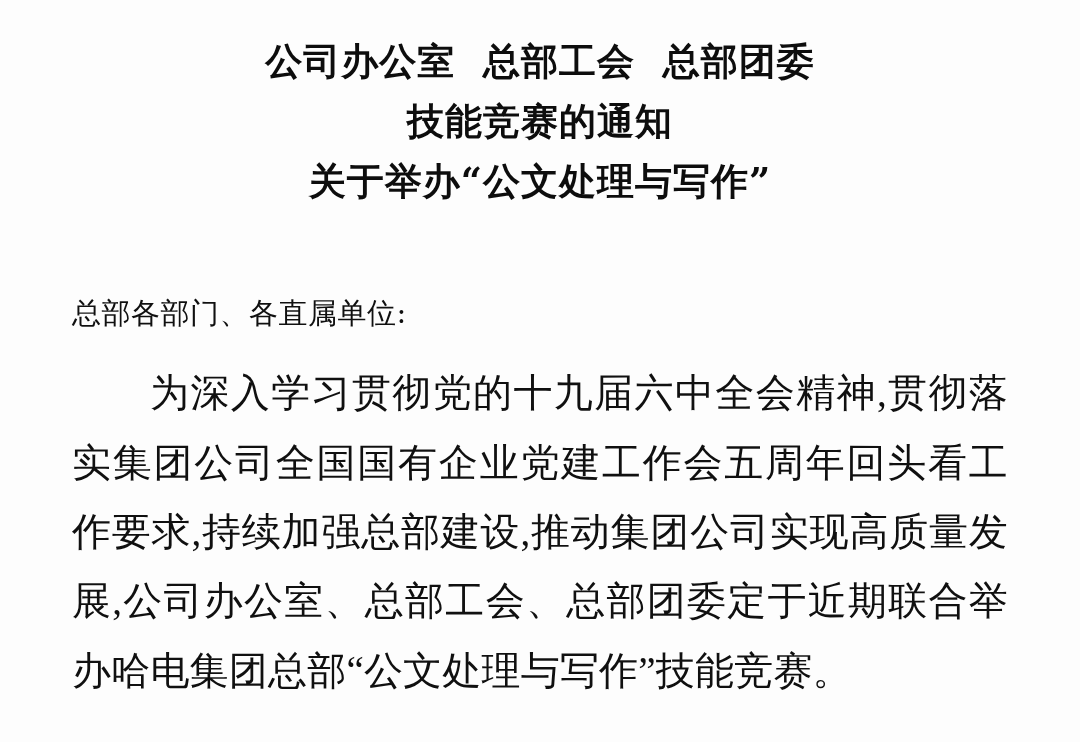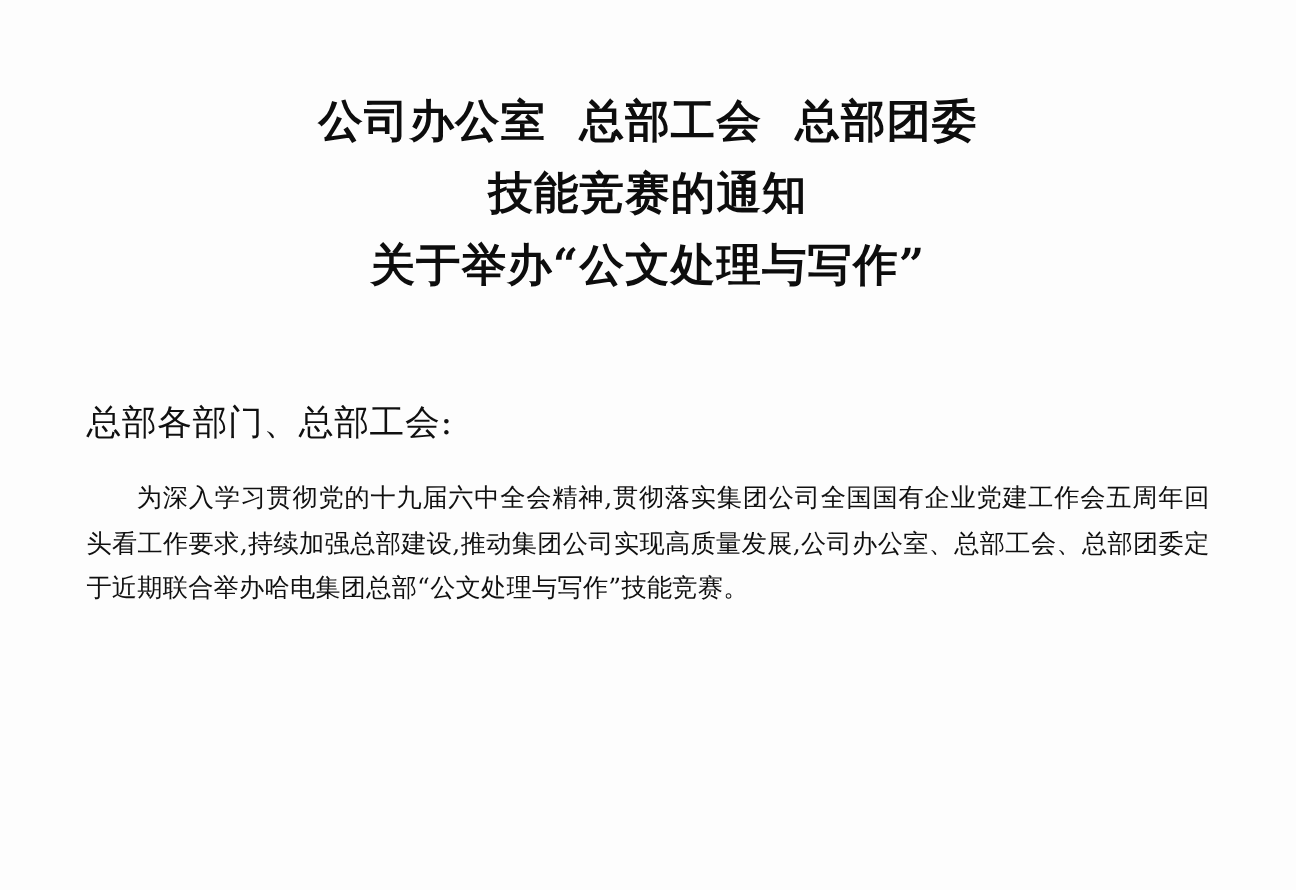--- a/index.html
+++ b/index.html
@@ -17,21 +17,21 @@
   .page {
     position: relative;
     width: 1080px;
     height: 742px;
     background: #fdfdfd;
     box-sizing: border-box;
     padding: 0;
   }
   .doc-title {
     margin: 0;
-    padding-top: 71px;
+    padding-top: 32px;
     text-align: center;
     font-family: "DejaVu Serif", "Liberation Serif", serif;
     font-weight: 700;
     font-size: 37px;
     line-height: 1.62;
     letter-spacing: 1px;
     color: #0d0d0d;
   }
   .doc-title .tline {
     display: block;
@@ -43,38 +43,39 @@
   }
   .salutation {
     margin-top: 78px;
     font-size: 29px;
     line-height: 1.6;
     letter-spacing: 0.5px;
     color: #101010;
   }
   .para {
     margin-top: 22px;
-    font-size: 21px;
+    font-size: 39px;
     line-height: 1.78;
     letter-spacing: 0.2px;
     text-align: justify;
     text-justify: inter-ideograph;
     text-indent: 2em;
     color: #101010;
+    font-family: Liberation Serif, serif;
   }
 </style>
 </head>
 <body>
 
 <div class="page">
 
   <h1 class="doc-title">
     <span class="tline">公司办公室  总部工会  总部团委</span>
     <span class="tline">技能竞赛的通知</span>
     <span class="tline">关于举办“公文处理与写作”</span>
   </h1>
 
   <div class="body-block">
-    <div class="salutation">总部各部门、总部工会:</div>
+    <div class="salutation">总部各部门、各直属单位:</div>
     <p class="para">为深入学习贯彻党的十九届六中全会精神,贯彻落实集团公司全国国有企业党建工作会五周年回头看工作要求,持续加强总部建设,推动集团公司实现高质量发展,公司办公室、总部工会、总部团委定于近期联合举办哈电集团总部“公文处理与写作”技能竞赛。</p>
   </div>
 
 </div>
 
 </body></html>

